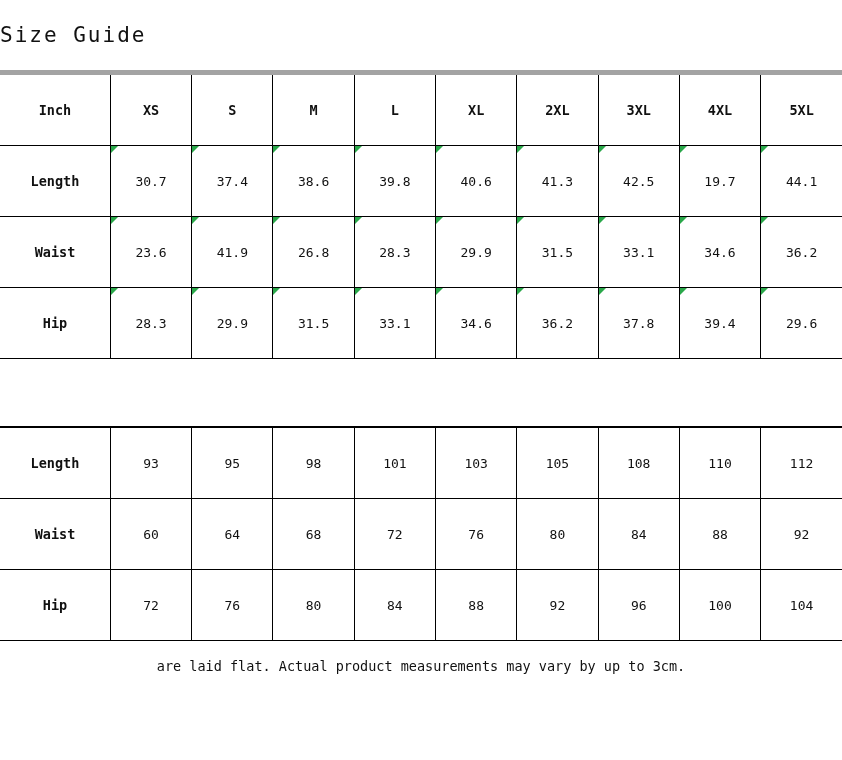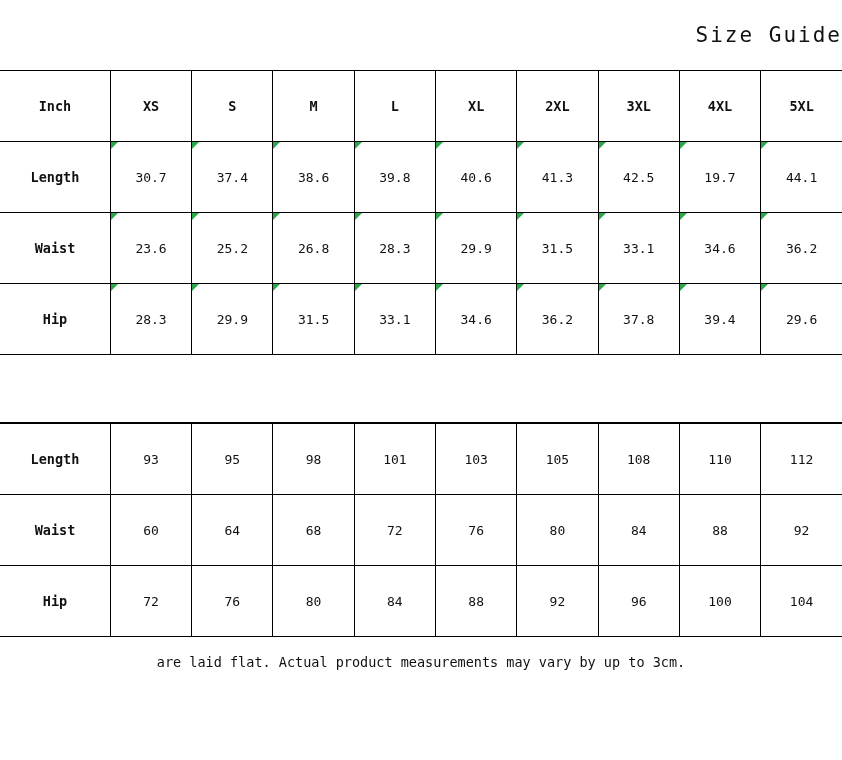--- a/index.html
+++ b/index.html
@@ -16,21 +16,21 @@
   }
   .page {
     width: 842px;
     height: 760px;
     position: relative;
     box-sizing: border-box;
   }
   .title {
     height: 70px;
     line-height: 70px;
-    text-align: right;
+    text-align: left;
     font-size: 21px;
     letter-spacing: 2px;
     font-family: "DejaVu Sans Mono", monospace;
     color: #111;
   }
   table.size-table {
     border-collapse: collapse;
     width: 842px;
     table-layout: fixed;
   }
@@ -74,21 +74,21 @@
     border-right: 7px solid transparent;
   }
   .gap-block {
     height: 68px;
     width: 842px;
     background: #ffffff;
     border-bottom: 1px solid #000000;
     box-sizing: border-box;
   }
   .table-top-border {
-    border-top: 1px solid #a3a3a3;
+    border-top: 5px solid #a3a3a3;
   }
   .footer {
     padding-top: 14px;
     text-align: center;
     font-size: 13.5px;
     line-height: 22px;
     font-family: "DejaVu Sans Mono", monospace;
     color: #111;
   }
 </style>
@@ -133,21 +133,21 @@
         <td class="marker">39.8</td>
         <td class="marker">40.6</td>
         <td class="marker">41.3</td>
         <td class="marker">42.5</td>
         <td class="marker">19.7</td>
         <td class="marker">44.1</td>
       </tr>
       <tr>
         <td class="row-label">Waist</td>
         <td class="marker">23.6</td>
-        <td class="marker">25.2</td>
+        <td class="marker">41.9</td>
         <td class="marker">26.8</td>
         <td class="marker">28.3</td>
         <td class="marker">29.9</td>
         <td class="marker">31.5</td>
         <td class="marker">33.1</td>
         <td class="marker">34.6</td>
         <td class="marker">36.2</td>
       </tr>
       <tr>
         <td class="row-label">Hip</td>

